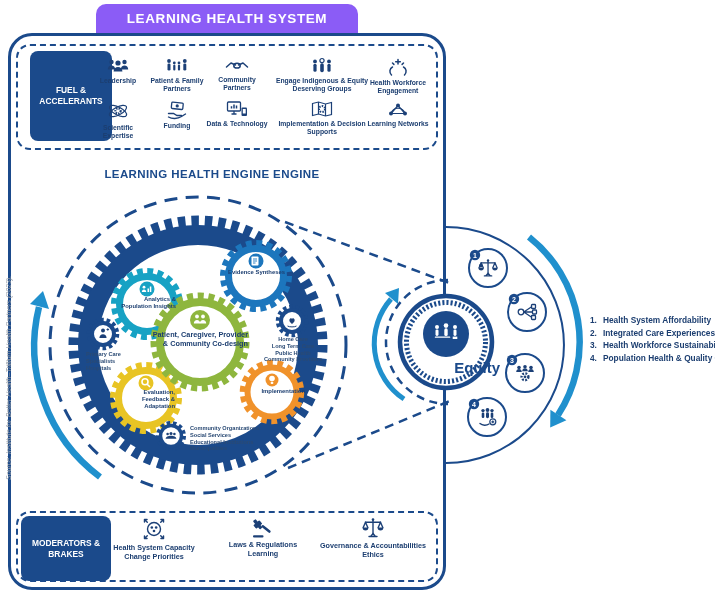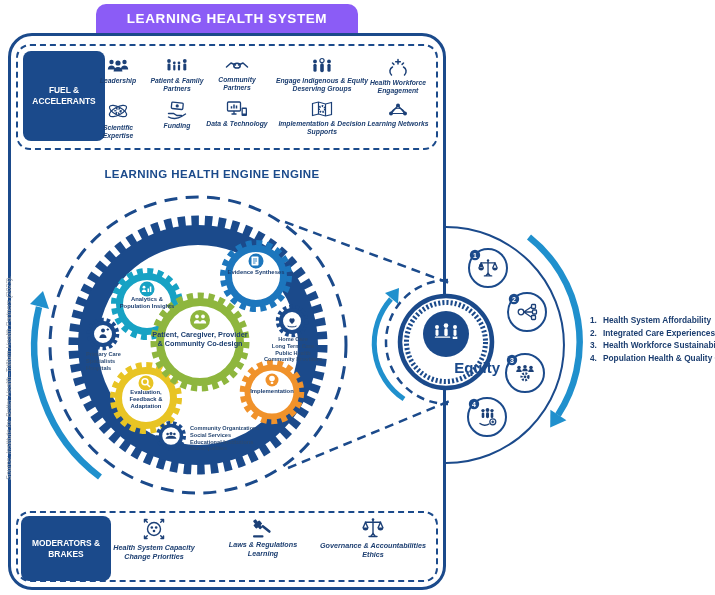--- a/index.html
+++ b/index.html
@@ -8,31 +8,31 @@
   .banner{position:absolute;left:96px;top:4px;width:262px;height:29px;background:#8b5cf6;
           border-radius:10px 10px 0 0;color:#fff;font-weight:bold;font-size:13.5px;letter-spacing:.6px;
           display:flex;align-items:center;justify-content:center;z-index:3;}
   .frame{position:absolute;left:8px;top:33px;width:432px;height:551px;border:3px solid #1b4a8b;
          border-radius:24px;z-index:0;background:#fff;}
   .dashedbox{position:absolute;border:2.5px dashed #1b4a8b;border-radius:14px;z-index:2;}
   .fuelbox{left:16px;top:44px;width:418px;height:102px;}
   .modbox{left:16px;top:511px;width:418px;height:67px;}
   .bluetag{position:absolute;background:#1b4a8b;border-radius:8px;color:#fff;font-weight:bold;
            display:flex;align-items:center;justify-content:center;text-align:center;z-index:3;}
-  .fueltag{left:23px;top:51px;width:74px;height:90px;font-size:8.4px;line-height:1.3;padding:0 4px;}
+  .fueltag{left:30px;top:51px;width:74px;height:90px;font-size:8.4px;line-height:1.3;padding:0 4px;}
   .modtag{left:21px;top:516px;width:82px;height:57px;font-size:8.4px;line-height:1.3;padding:4px 4px;}
   .fitem,.mitem{position:absolute;display:flex;flex-direction:column;align-items:center;z-index:3;
-          text-align:center;color:#1c3e70;font-weight:bold;font-style:italic;}
+          text-align:center;color:#1c3e70;font-weight:bold;}
   .fitem{font-size:6.8px;line-height:1.14;}
   .mitem{font-size:7.2px;line-height:1.2;}
   .fitem svg,.mitem svg{flex:0 0 auto;margin-bottom:2px;}
   .engine-title{position:absolute;left:92px;top:168px;width:240px;text-align:center;color:#1b4a8b;
           font-weight:bold;font-size:11.5px;letter-spacing:.4px;z-index:3;}
   .mainsvg{position:absolute;left:0;top:0;z-index:1;}
-  .glabel{position:absolute;z-index:3;text-align:center;color:#1c3e70;font-weight:bold;
+  .glabel{position:absolute;z-index:3;text-align:right;color:#1c3e70;font-weight:bold;
           font-size:5.9px;line-height:1.18;}
   .nlabel{position:absolute;z-index:3;color:#2a4a74;font-weight:bold;font-size:5.6px;line-height:1.22;}
   .equity-label{position:absolute;left:416px;top:359px;width:60px;text-align:right;color:#1b4a8b;
           font-weight:bold;font-size:15px;z-index:3;margin-left:24px;}
   .outcomes{position:absolute;left:590px;top:315px;z-index:3;display:flex;flex-direction:column;gap:2.5px;}
   .orow{display:flex;color:#1c3e70;font-weight:bold;font-size:8.3px;white-space:nowrap;}
   .onum{width:13px;flex:0 0 13px;}
   .vsource{position:absolute;left:5px;top:200px;height:280px;z-index:3;color:#9aa0a8;
           font-style:italic;font-size:7px;writing-mode:vertical-rl;transform:rotate(180deg);
           display:flex;align-items:center;}

